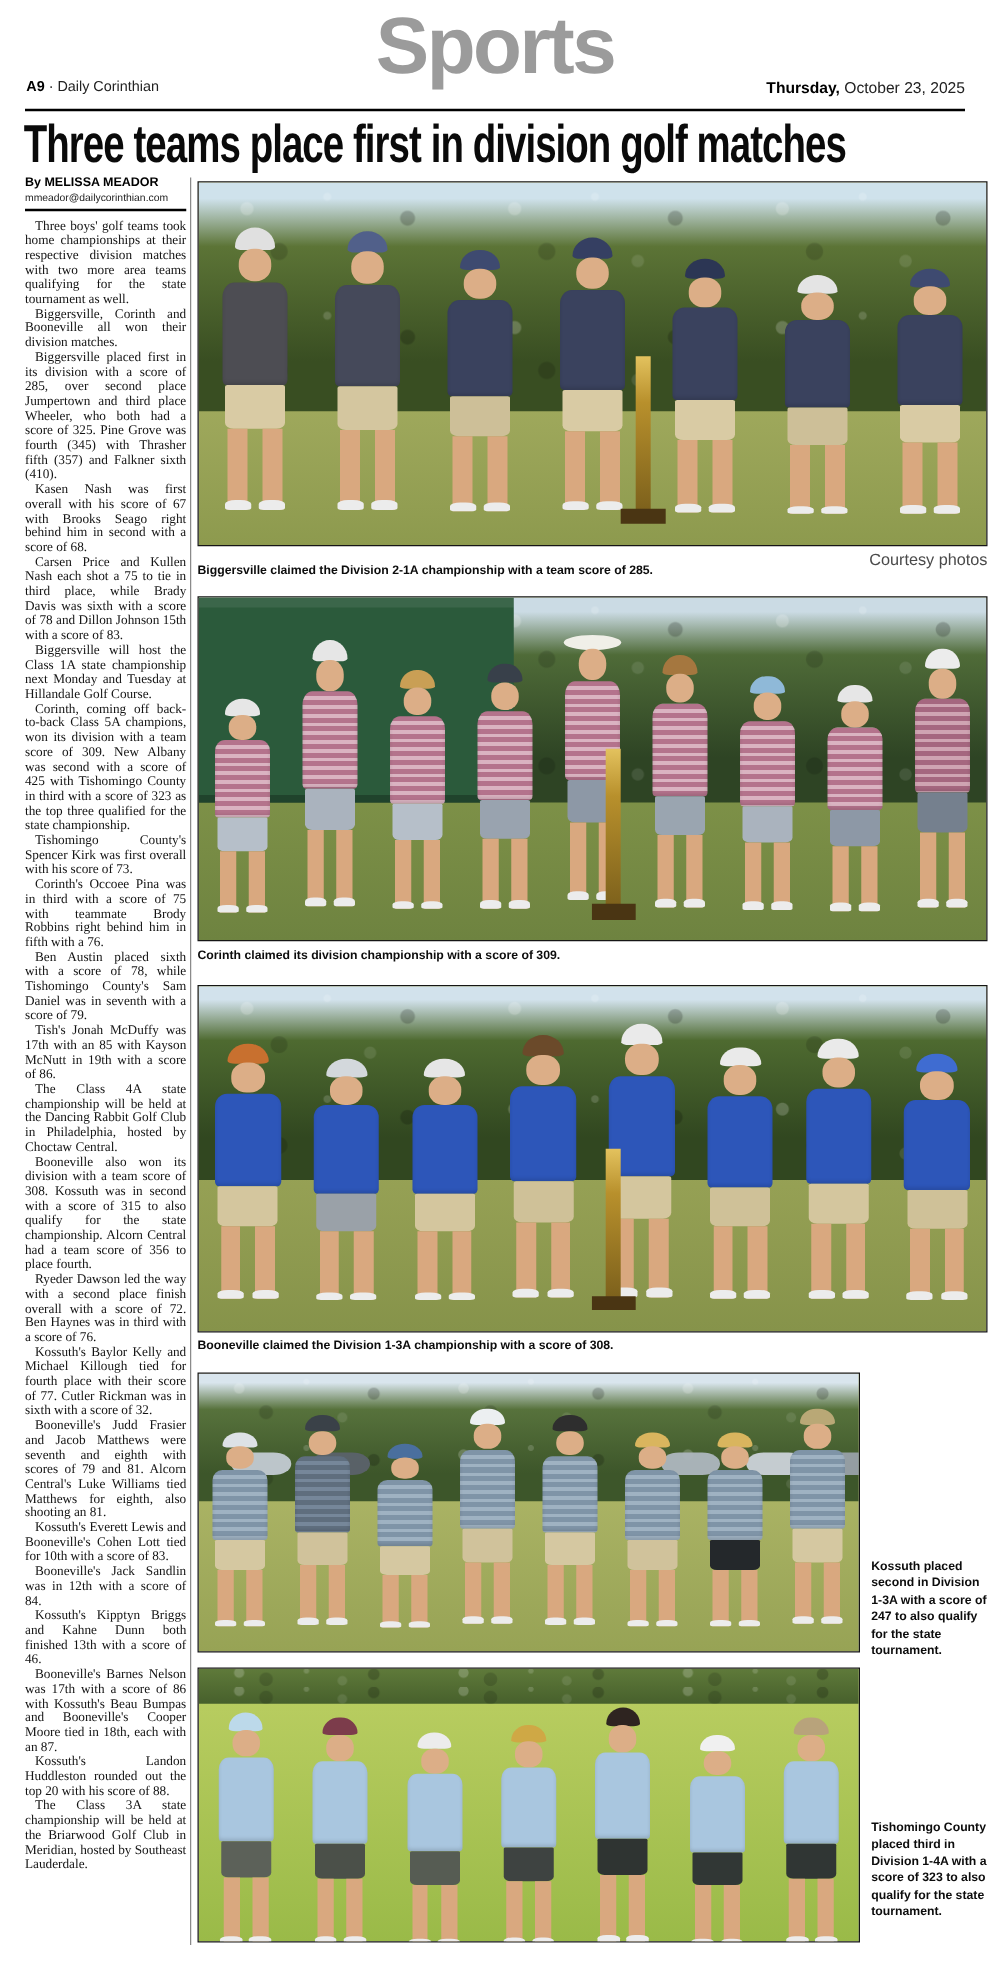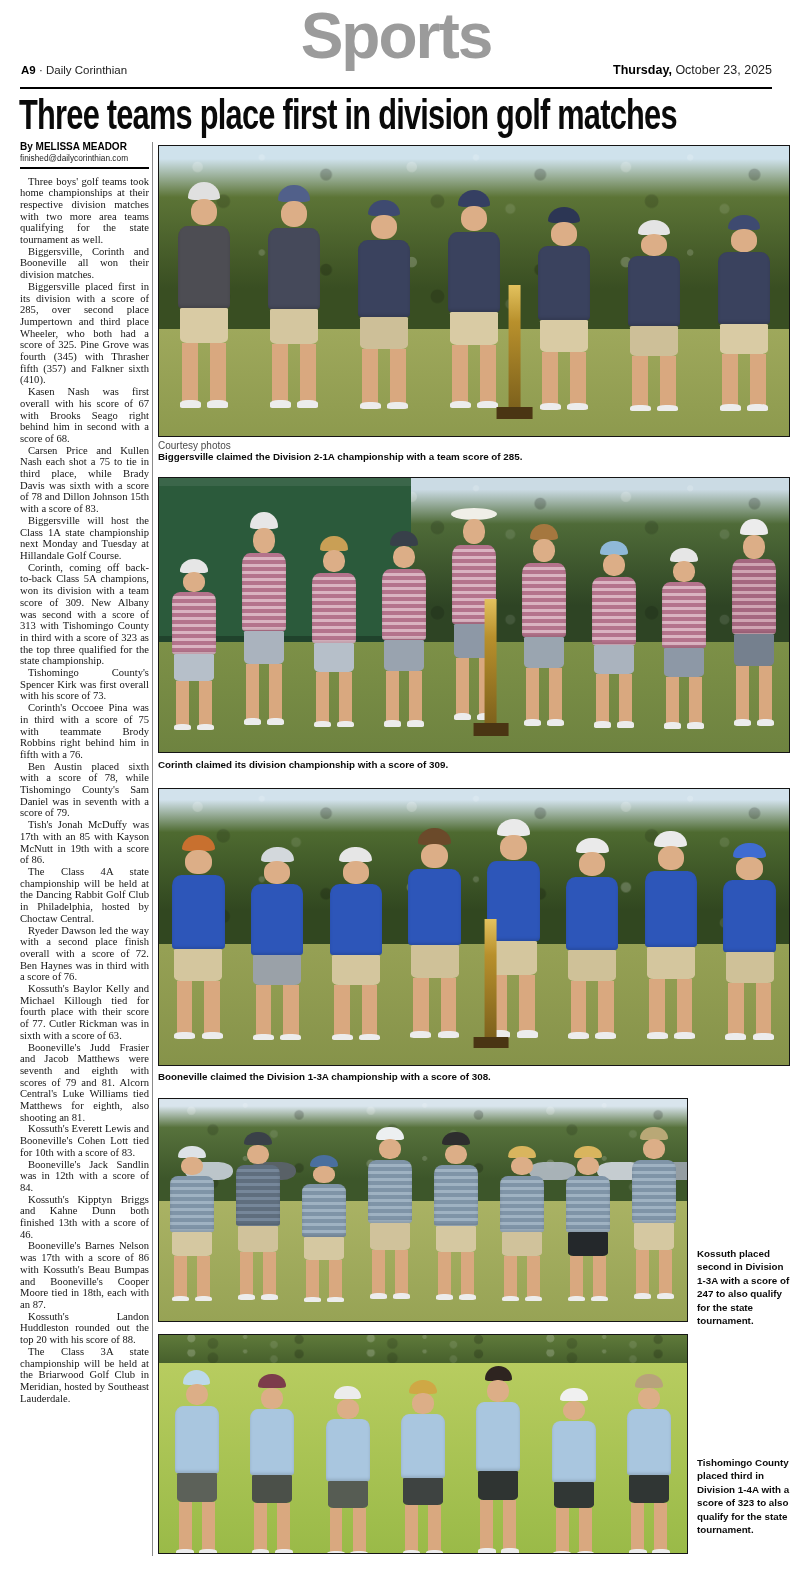--- a/index.html
+++ b/index.html
@@ -29,22 +29,22 @@
   .column-rule{position:absolute;left:152px;top:142px;height:1414px;width:1px;background:#8a8a8a;}
 
   
   .photo{position:absolute;border:1px solid #151515;box-sizing:border-box;overflow:hidden;background:#9db36a;}
   #photo1{left:158px;top:145px;width:632px;height:292px;}
   #photo2{left:158px;top:477px;width:632px;height:276px;}
   #photo3{left:158px;top:788px;width:632px;height:278px;}
   #photo4{left:158px;top:1098px;width:530px;height:224px;}
   #photo5{left:158px;top:1334px;width:530px;height:220px;}
 
-  .credit{position:absolute;left:158px;top:440px;width:632px;
-    font-size:10px;color:#4a4a4a;}
+  .credit{position:absolute;left:158px;top:440px;width:632px;text-align:right;
+    font-size:13px;color:#4a4a4a;}
   .photo-caption{position:absolute;font-size:9.8px;font-weight:bold;color:#0c0c0c;line-height:12px;}
   #cap1{left:158px;top:451px;width:632px;}
   #cap2{left:158px;top:759px;width:632px;}
   #cap3{left:158px;top:1071px;width:632px;}
   #cap4{left:697px;top:1247px;width:94px;line-height:13.4px;}
   #cap5{left:697px;top:1456px;width:94px;line-height:13.4px;}
 
   
   .layer{position:absolute;left:0;width:100%;}
   .mottle{background-image:
@@ -89,37 +89,38 @@
   </div>
 
   <div class="header-rule"></div>
 
   <div class="headline">
     <span class="headline-inner">Three teams place first in division golf matches</span>
   </div>
 
   <div class="left-col">
     <div class="byline">By MELISSA MEADOR</div>
-    <div class="byline-email">finished@dailycorinthian.com</div>
+    <div class="byline-email">mmeador@dailycorinthian.com</div>
     <div class="byline-rule"></div>
     <div class="article-body">
         <p>Three boys' golf teams took home championships at their respective division matches with two more area teams qualifying for the state tournament as well.</p>
         <p>Biggersville, Corinth and Booneville all won their division matches.</p>
         <p>Biggersville placed first in its division with a score of 285, over second place Jumpertown and third place Wheeler, who both had a score of 325. Pine Grove was fourth (345) with Thrasher fifth (357) and Falkner sixth (410).</p>
         <p>Kasen Nash was first overall with his score of 67 with Brooks Seago right behind him in second with a score of 68.</p>
         <p>Carsen Price and Kullen Nash each shot a 75 to tie in third place, while Brady Davis was sixth with a score of 78 and Dillon Johnson 15th with a score of 83.</p>
         <p>Biggersville will host the Class 1A state championship next Monday and Tuesday at Hillandale Golf Course.</p>
-        <p>Corinth, coming off back-to-back Class 5A champions, won its division with a team score of 309. New Albany was second with a score of 313 with Tishomingo County in third with a score of 323 as the top three qualified for the state championship.</p>
+        <p>Corinth, coming off back-to-back Class 5A champions, won its division with a team score of 309. New Albany was second with a score of 425 with Tishomingo County in third with a score of 323 as the top three qualified for the state championship.</p>
         <p>Tishomingo County's Spencer Kirk was first overall with his score of 73.</p>
         <p>Corinth's Occoee Pina was in third with a score of 75 with teammate Brody Robbins right behind him in fifth with a 76.</p>
         <p>Ben Austin placed sixth with a score of 78, while Tishomingo County's Sam Daniel was in seventh with a score of 79.</p>
         <p>Tish's Jonah McDuffy was 17th with an 85 with Kayson McNutt in 19th with a score of 86.</p>
         <p>The Class 4A state championship will be held at the Dancing Rabbit Golf Club in Philadelphia, hosted by Choctaw Central.</p>
+        <p>Booneville also won its division with a team score of 308. Kossuth was in second with a score of 315 to also qualify for the state championship. Alcorn Central had a team score of 356 to place fourth.</p>
         <p>Ryeder Dawson led the way with a second place finish overall with a score of 72. Ben Haynes was in third with a score of 76.</p>
-        <p>Kossuth's Baylor Kelly and Michael Killough tied for fourth place with their score of 77. Cutler Rickman was in sixth with a score of 63.</p>
+        <p>Kossuth's Baylor Kelly and Michael Killough tied for fourth place with their score of 77. Cutler Rickman was in sixth with a score of 32.</p>
         <p>Booneville's Judd Frasier and Jacob Matthews were seventh and eighth with scores of 79 and 81. Alcorn Central's Luke Williams tied Matthews for eighth, also shooting an 81.</p>
         <p>Kossuth's Everett Lewis and Booneville's Cohen Lott tied for 10th with a score of 83.</p>
         <p>Booneville's Jack Sandlin was in 12th with a score of 84.</p>
         <p>Kossuth's Kipptyn Briggs and Kahne Dunn both finished 13th with a score of 46.</p>
         <p>Booneville's Barnes Nelson was 17th with a score of 86 with Kossuth's Beau Bumpas and Booneville's Cooper Moore tied in 18th, each with an 87.</p>
         <p>Kossuth's Landon Huddleston rounded out the top 20 with his score of 88.</p>
         <p>The Class 3A state championship will be held at the Briarwood Golf Club in Meridian, hosted by Southeast Lauderdale.</p>
       </div>
   </div>
 

